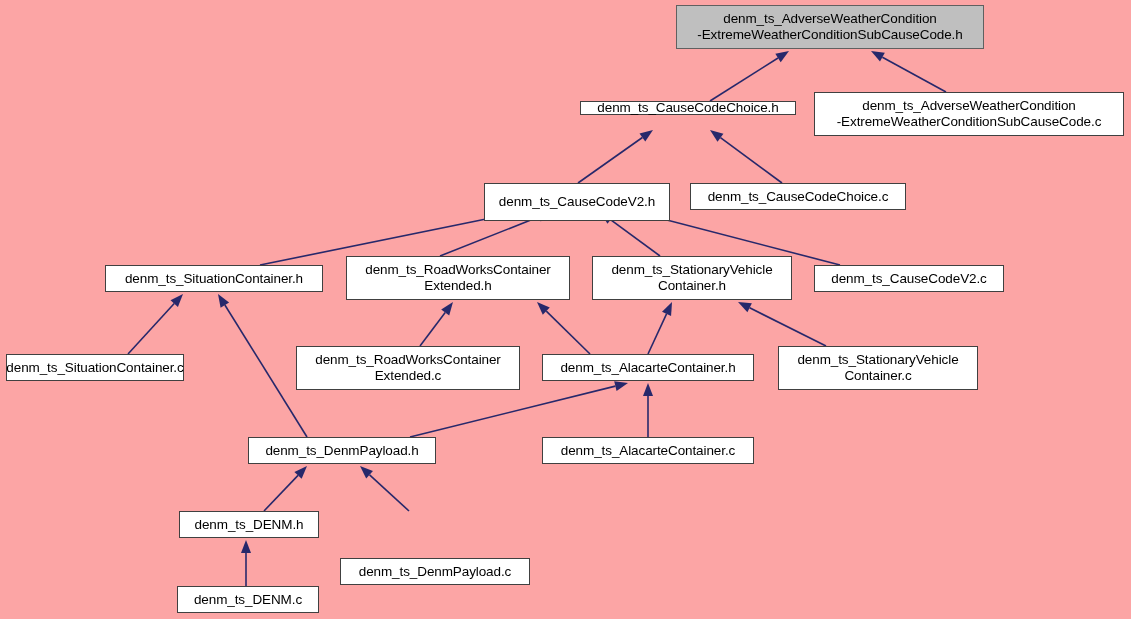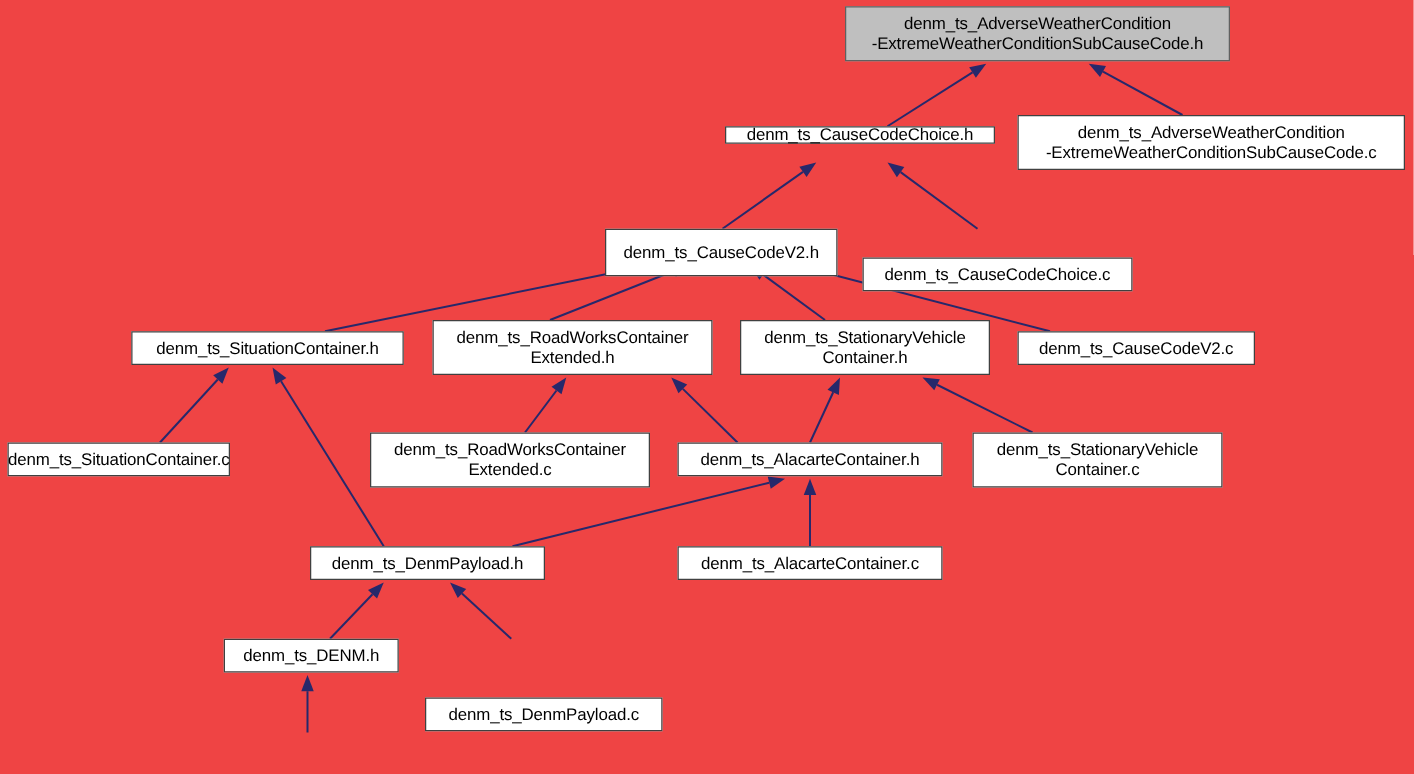--- a/index.html
+++ b/index.html
@@ -45,21 +45,21 @@
   }
   .node-label {
     display: block;
     padding: 0 6px;
     white-space: pre-line;
   }
 </style>
 </head>
 <body>
 
-<div id="graph-root" style="background: #ef4444;">
+<div id="graph-root" style="background: #fca5a5;">
   <svg id="edge-layer" width="1131" height="619" viewBox="0 0 1131 619" xmlns="http://www.w3.org/2000/svg">
       <g>
         <line x1="710" y1="101" x2="778.0152574326364" y2="57.95236871352128" stroke="#27286b" stroke-width="1.6"></line>
         <polygon points="780.69,62.18 775.34,53.73 789.00,51.00" fill="#27286b"></polygon>
       </g>
       <g>
         <line x1="946" y1="92" x2="882.4068250781271" y2="57.23573104270948" stroke="#27286b" stroke-width="1.6"></line>
         <polygon points="884.81,52.85 880.01,61.62 871.00,51.00" fill="#27286b"></polygon>
       </g>
       <g>
@@ -130,30 +130,31 @@
         <line x1="246" y1="586" x2="246" y2="553" stroke="#27286b" stroke-width="1.6"></line>
         <polygon points="251.00,553.00 241.00,553.00 246.00,540.00" fill="#27286b"></polygon>
       </g>
     </svg>
 <div class="graph-node root" style="left: 676px; top: 5px; width: 308px; height: 44px;"><span class="node-label">denm_ts_AdverseWeatherCondition
 -ExtremeWeatherConditionSubCauseCode.h</span></div>
     <div class="graph-node" style="left: 580px; top: 101px; width: 216px; height: 14px;"><span class="node-label">denm_ts_CauseCodeChoice.h</span></div>
     <div class="graph-node" style="left: 814px; top: 92px; width: 310px; height: 44px;"><span class="node-label">denm_ts_AdverseWeatherCondition
 -ExtremeWeatherConditionSubCauseCode.c</span></div>
     <div class="graph-node" style="left: 484px; top: 183px; width: 186px; height: 38px;"><span class="node-label">denm_ts_CauseCodeV2.h</span></div>
-    <div class="graph-node" style="left: 690px; top: 183px; width: 216px; height: 27px; margin-top: 23px;"><span class="node-label">denm_ts_CauseCodeChoice.c</span></div>
+    <div class="graph-node" style="left: 690px; top: 183px; width: 216px; height: 27px;"><span class="node-label">denm_ts_CauseCodeChoice.c</span></div>
     <div class="graph-node" style="left: 105px; top: 265px; width: 218px; height: 27px;"><span class="node-label">denm_ts_SituationContainer.h</span></div>
     <div class="graph-node" style="left: 346px; top: 256px; width: 224px; height: 44px;"><span class="node-label">denm_ts_RoadWorksContainer
 Extended.h</span></div>
     <div class="graph-node" style="left: 592px; top: 256px; width: 200px; height: 44px;"><span class="node-label">denm_ts_StationaryVehicle
 Container.h</span></div>
     <div class="graph-node" style="left: 814px; top: 265px; width: 190px; height: 27px;"><span class="node-label">denm_ts_CauseCodeV2.c</span></div>
     <div class="graph-node" style="left: 6px; top: 354px; width: 178px; height: 27px;"><span class="node-label">denm_ts_SituationContainer.c</span></div>
     <div class="graph-node" style="left: 296px; top: 346px; width: 224px; height: 44px;"><span class="node-label">denm_ts_RoadWorksContainer
 Extended.c</span></div>
     <div class="graph-node" style="left: 542px; top: 354px; width: 212px; height: 27px;"><span class="node-label">denm_ts_AlacarteContainer.h</span></div>
     <div class="graph-node" style="left: 778px; top: 346px; width: 200px; height: 44px;"><span class="node-label">denm_ts_StationaryVehicle
 Container.c</span></div>
     <div class="graph-node" style="left: 248px; top: 437px; width: 188px; height: 27px;"><span class="node-label">denm_ts_DenmPayload.h</span></div>
     <div class="graph-node" style="left: 542px; top: 437px; width: 212px; height: 27px;"><span class="node-label">denm_ts_AlacarteContainer.c</span></div>
     <div class="graph-node" style="left: 179px; top: 511px; width: 140px; height: 27px;"><span class="node-label">denm_ts_DENM.h</span></div>
     <div class="graph-node" style="left: 340px; top: 511px; width: 190px; height: 27px; margin-top: 47px;"><span class="node-label">denm_ts_DenmPayload.c</span></div>
+    <div class="graph-node" style="left: 177px; top: 586px; width: 142px; height: 27px;"><span class="node-label">denm_ts_DENM.c</span></div>
   </div>
 
 </body></html>

